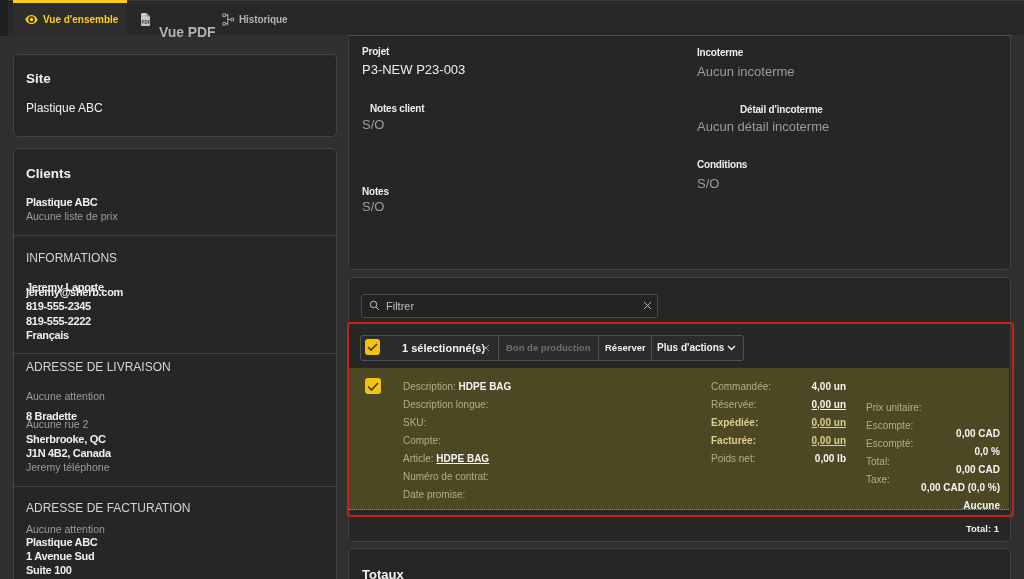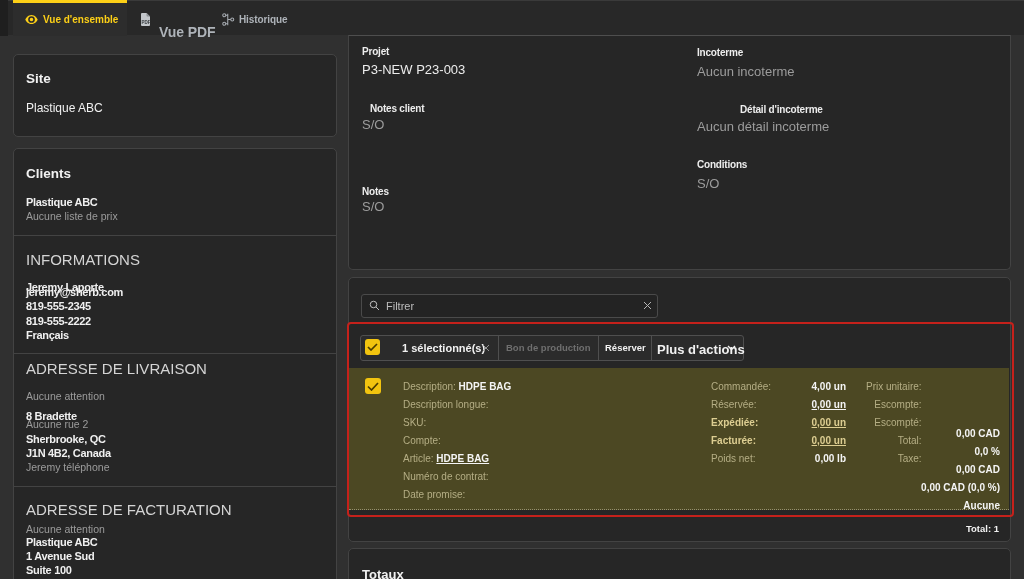--- a/index.html
+++ b/index.html
@@ -7,21 +7,21 @@
   body { background:#303030; font-family:"Liberation Sans", sans-serif; position:relative; }
   .abs { position:absolute; }
   .b { font-weight:bold; }
   .white { color:#f1f1f1; }
   .card { position:absolute; background:#262626; border:1px solid #434343; border-radius:5px; }
   .lbl { position:absolute; font-size:10px; font-weight:bold; color:#ededed; letter-spacing:-0.2px; }
   .val { position:absolute; font-size:13px; color:#ededed; }
   .valg { position:absolute; font-size:13px; color:#9c9c9c; }
   .sg { position:absolute; font-size:10.5px; color:#9c9c9c; }
   .sb { position:absolute; font-size:11px; font-weight:bold; color:#f0f0f0; letter-spacing:-0.3px; }
-  .sh { position:absolute; font-size:15px; color:#d4d4d4;text-align:right; }
+  .sh { position:absolute; font-size:12px; color:#d4d4d4;text-align:right; }
 </style>
 </head>
 <body>
 
 <div class="abs" style="left:0;top:0;width:1024px;height:35px;background:#282828;border-top:1px solid #3a3a3a;"></div>
 <div class="abs" style="left:0;top:0;width:8px;height:36px;background:#1f1f1f;"></div>
 
 <div class="abs" style="left:13px;top:0;width:114px;height:36px;background:#2d2d2d;border-top:3px solid #fdd017;"></div>
 <svg class="abs" style="left:25px;top:14px;" width="13" height="11" viewBox="0 0 24 20">
   <path d="M12 1.5 C5.5 1.5 1.8 7 0.6 10 C1.8 13 5.5 18.5 12 18.5 C18.5 18.5 22.2 13 23.4 10 C22.2 7 18.5 1.5 12 1.5 Z M12 16.2 A6.2 6.2 0 1 1 12 3.8 A6.2 6.2 0 0 1 12 16.2 Z M12 6.7 A3.3 3.3 0 1 0 12 13.3 A3.3 3.3 0 0 0 12 6.7 Z" fill="#fdd017"></path>
@@ -108,21 +108,21 @@
 <div class="abs" style="left:365px;top:339px;width:15px;height:16px;background:#f2c40f;border-radius:3px;"></div>
 <svg class="abs" style="left:367px;top:343px;" width="11" height="8" viewBox="0 0 11 8">
     <path d="M1 4 L4 7 L10 1" fill="none" stroke="#4a3c00" stroke-width="1.7"></path>
   </svg>
 <div class="abs b" style="left:402px;top:342px;font-size:11px;color:#f1f1f1;">1 sélectionné(s)</div>
 <svg class="abs" style="left:482px;top:344px;" width="8" height="8" viewBox="0 0 16 16">
     <path d="M2 2 L14 14 M14 2 L2 14" stroke="#a0a0a0" stroke-width="1.8"></path>
   </svg>
 <div class="abs b" style="left:506px;top:342px;font-size:9.5px;color:#6f6f6f;">Bon de production</div>
 <div class="abs b" style="left:605px;top:342px;font-size:9.5px;color:#f1f1f1;">Réserver</div>
-<div class="abs b" style="left:657px;top:342px;font-size:13px;color:#f1f1f1;">Plus d'actions</div>
+<div class="abs b" style="left:657px;top:342px;font-size:10px;color:#f1f1f1;">Plus d'actions</div>
 <svg class="abs" style="left:727px;top:345px;" width="9" height="6" viewBox="0 0 9 6">
     <path d="M1 1 L4.5 4.5 L8 1" fill="none" stroke="#f1f1f1" stroke-width="1.4"></path>
   </svg>
 
 <div class="abs" style="left:349px;top:368px;width:660px;height:142px;background:#4c4823;border-bottom:1px dotted #97916f;"></div>
 
 <div class="abs" style="left:365px;top:378px;width:16px;height:16px;background:#f2c40f;border-radius:3px;"></div>
 <svg class="abs" style="left:367px;top:382px;" width="12" height="9" viewBox="0 0 12 9">
     <path d="M1 4.5 L4.5 8 L11 1" fill="none" stroke="#4a3c00" stroke-width="1.7"></path>
   </svg>
@@ -145,21 +145,21 @@
   Poids net:
 </div>
 <div class="abs b" style="left:711px;top:378px;width:135px;font-size:10px;color:#f5f5f5;line-height:18px;text-align:right;">
   4,00 un<br>
   <span style="text-decoration:underline;">0,00 un</span><br>
   <span style="text-decoration:underline;color:#ddce92;">0,00 un</span><br>
   <span style="text-decoration:underline;color:#ddce92;">0,00 un</span><br>
   0,00 lb
 </div>
 
-<div class="abs" style="left:866px;top:378px;font-size:10px;color:#b5ae85;line-height:18px;text-align:right;">
+<div class="abs" style="left:866px;top:399px;font-size:10px;color:#b5ae85;line-height:18px;">
   Prix unitaire:<br>
   Escompte:<br>
   Escompté:<br>
   Total:<br>
   Taxe:
 </div>
 <div class="abs b" style="left:866px;top:378px;width:134px;font-size:10px;color:#f5f5f5;line-height:18px;text-align:right;margin-top:47px;">
   0,00 CAD<br>
   0,0 %<br>
   0,00 CAD<br>

